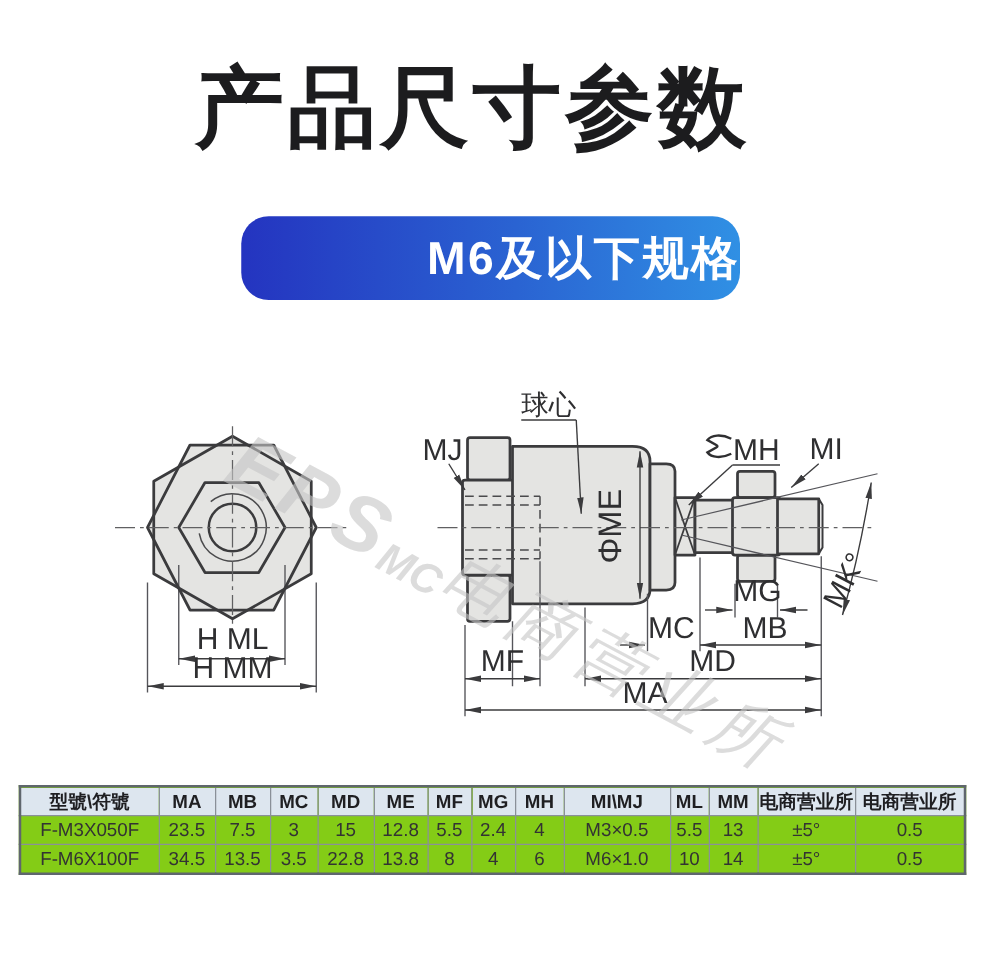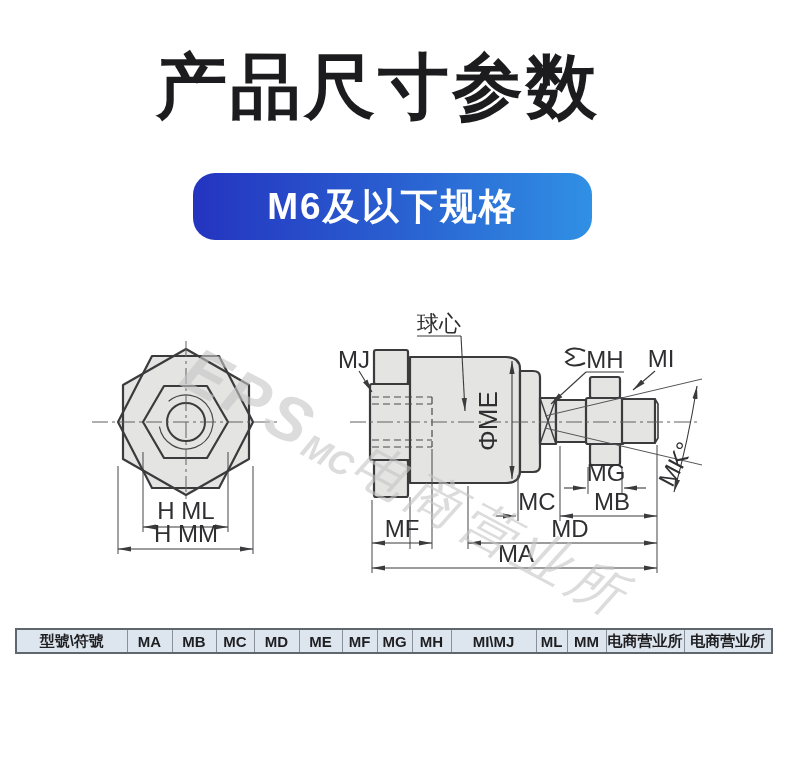--- a/index.html
+++ b/index.html
@@ -2,21 +2,21 @@
 <html><head>
 <meta charset="utf-8">
 <style>
   html,body{margin:0;padding:0;background:#fff;}
   .page{position:relative;width:790px;height:773px;background:#fff;overflow:hidden;
         font-family:"Liberation Sans","DejaVu Sans",sans-serif;}
   .page-title{position:absolute;top:48px;left:0;width:756px;text-align:center;
         font-size:71px;font-weight:900;letter-spacing:3px;color:#1c1c1e;line-height:1.1;}
   .spec-banner{position:absolute;left:193px;top:173px;width:399px;height:67px;border-radius:22px;
         background:linear-gradient(90deg,#2434c0 0%,#2a63d2 55%,#3090e4 100%);
-        display:flex;align-items:center;justify-content:center;}
+        display:flex;align-items:center;justify-content:flex-end;}
   .spec-banner span{color:#fff;font-size:37px;font-weight:600;letter-spacing:2px;}
   .diagram-svg{position:absolute;left:0;top:0;z-index:1;}
   .watermark{position:absolute;left:205px;top:332px;transform:rotate(28deg);transform-origin:0 0;
         z-index:2;pointer-events:none;color:#c6c6c6;opacity:.6;font-style:italic;white-space:nowrap;}
   .wm-eps{font-size:64px;font-weight:600;letter-spacing:4px;}
   .wm-mc{font-size:34px;font-weight:600;vertical-align:-4px;}
   .wm-cn{font-size:54px;font-weight:500;letter-spacing:7px;}
   .spec-table{position:absolute;left:15px;top:628px;z-index:3;border-collapse:collapse;
         table-layout:fixed;background:#84cc16;border:2px solid #5f666d;}
   .spec-table th,.spec-table td{border:1px solid #8a9098;height:22px;padding:0 1px;
@@ -191,16 +191,48 @@
           <th>MG</th>
           <th>MH</th>
           <th>MI\MJ</th>
           <th>ML</th>
           <th>MM</th>
           <th>电商营业所</th>
           <th>电商营业所</th>
         </tr>
     </thead>
     <tbody>
+        <tr>
+          <td>F-M3X050F</td>
+          <td>23.5</td>
+          <td>7.5</td>
+          <td>3</td>
+          <td>15</td>
+          <td>12.8</td>
+          <td>5.5</td>
+          <td>2.4</td>
+          <td>4</td>
+          <td>M3×0.5</td>
+          <td>5.5</td>
+          <td>13</td>
+          <td>±5°</td>
+          <td>0.5</td>
+        </tr>
+        <tr>
+          <td>F-M6X100F</td>
+          <td>34.5</td>
+          <td>13.5</td>
+          <td>3.5</td>
+          <td>22.8</td>
+          <td>13.8</td>
+          <td>8</td>
+          <td>4</td>
+          <td>6</td>
+          <td>M6×1.0</td>
+          <td>10</td>
+          <td>14</td>
+          <td>±5°</td>
+          <td>0.5</td>
+        </tr>
       </tbody>
   </table>
 
 </div>
 
 </body></html>

